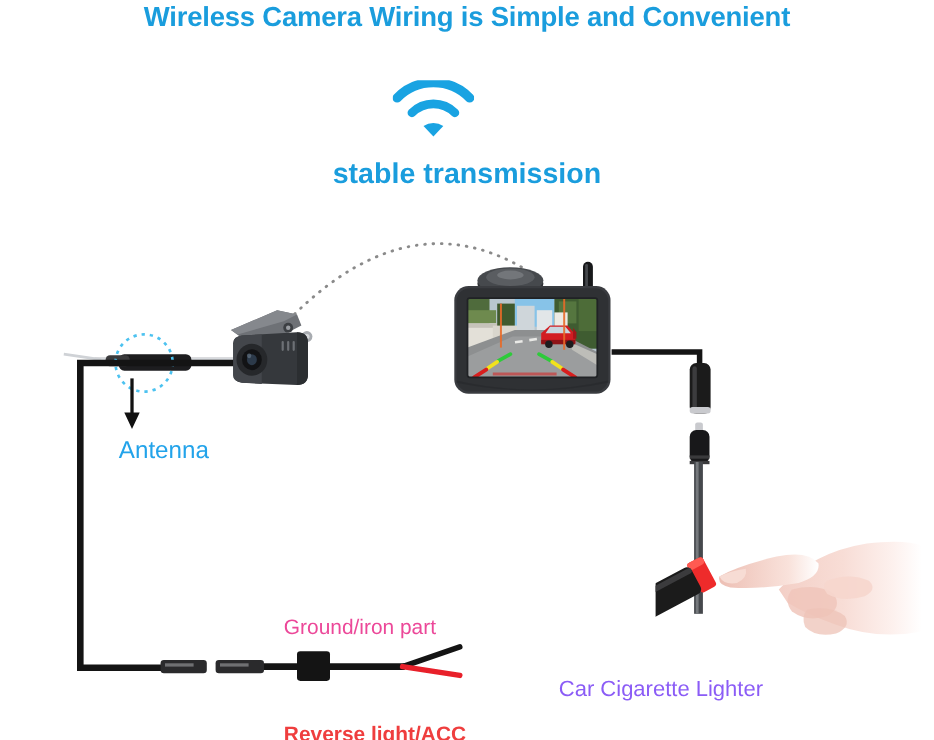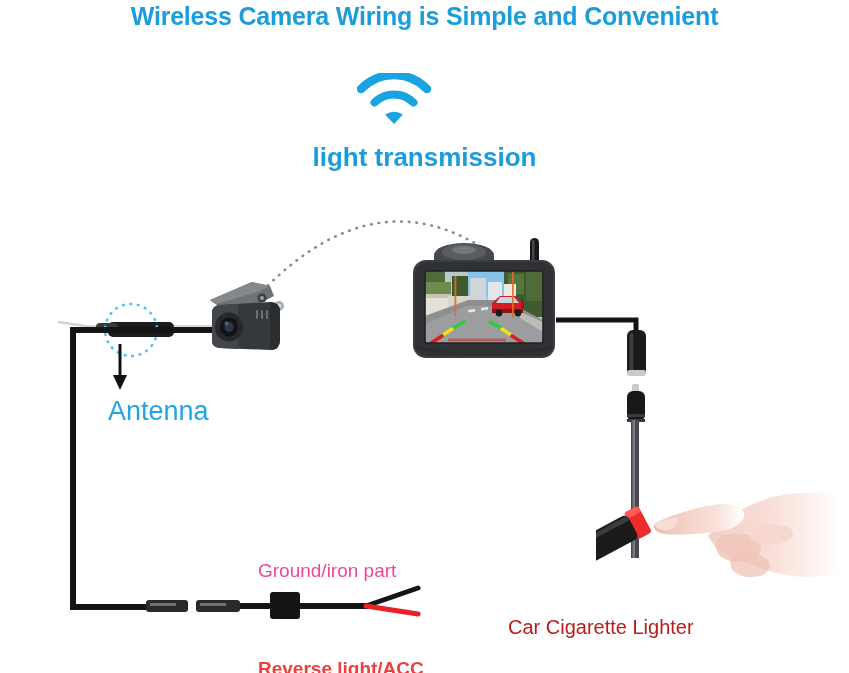--- a/index.html
+++ b/index.html
@@ -103,59 +103,59 @@
 
   
   .lbl {
     position: absolute;
     white-space: pre;
     line-height: 1.15;
   }
   .lbl-antenna {
     left: 108px;
     top: 396px;
-    font-size: 27px;
+    font-size: 22px;
     color: #22a3ea;
   }
   .lbl-ground {
     left: 258px;
     top: 560px;
     font-size: 19px;
     color: #ec4899;
   }
   .lbl-reverse {
     left: 258px;
     top: 614px;
     font-size: 19px;
     font-weight: bold;
     color: #ef3e3e;
   }
   .lbl-lighter {
     left: 508px;
     top: 616px;
     font-size: 20px;
-    color: #b91c1c;
+    color: #8b5cf6;
   }
 </style>
 </head>
 <body>
 
 <div id="stage">
 
   <div class="title">Wireless Camera Wiring is Simple and Convenient</div>
 
   <div class="wifi">
     <svg width="74" height="52" viewBox="0 0 74 52">
       <path d="M4 16 A46 46 0 0 1 70 16" stroke="#19a3e2" stroke-width="8.5" fill="none" stroke-linecap="round"></path>
       <path d="M17.5 29.5 A27.5 27.5 0 0 1 56.5 29.5" stroke="#19a3e2" stroke-width="8" fill="none" stroke-linecap="round"></path>
       <path d="M28 41.5 L37 51 L46 41.5 A17 17 0 0 0 28 41.5 Z" fill="#19a3e2"></path>
     </svg>
   </div>
 
-  <div class="subtitle">light transmission</div>
+  <div class="subtitle">stable transmission</div>
 
   <svg class="layer" viewBox="0 0 849 673">
 
     <path d="M252 302 Q365 178 478 245" stroke="#8a8a8a" stroke-width="2.6" fill="none" stroke-linecap="round" stroke-dasharray="0.6 7"></path>
 
     <rect x="86" y="325" width="132" height="7" fill="#b9bcc0"></rect>
     <rect x="86" y="325" width="132" height="2.4" fill="#d7dade"></rect>
     <path d="M58 322 L92 327" stroke="#cfd2d6" stroke-width="2.5" fill="none"></path>
 
     <rect x="108" y="322" width="66" height="15" rx="5" fill="#1d1d1f"></rect>

